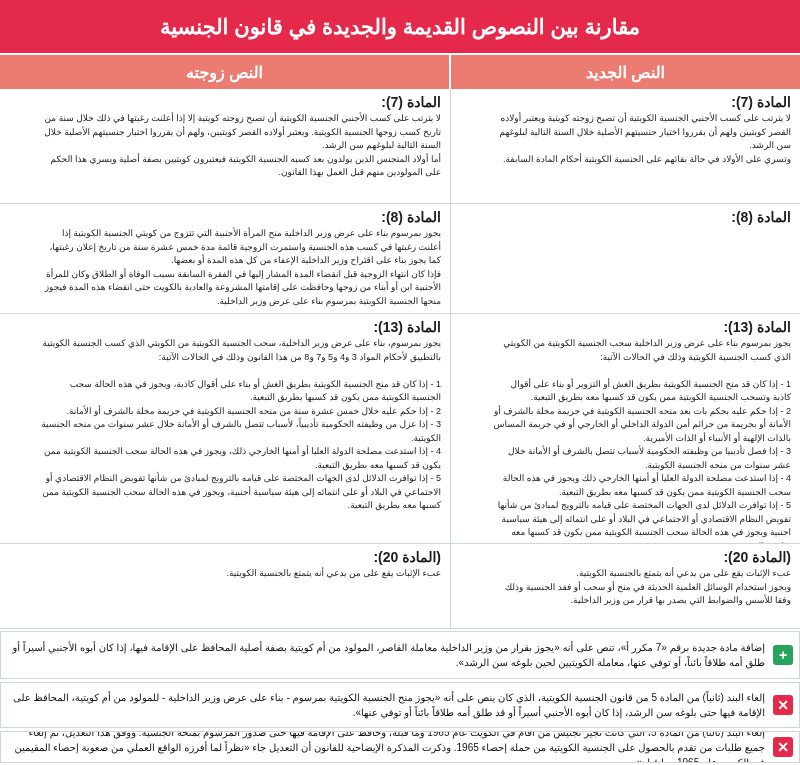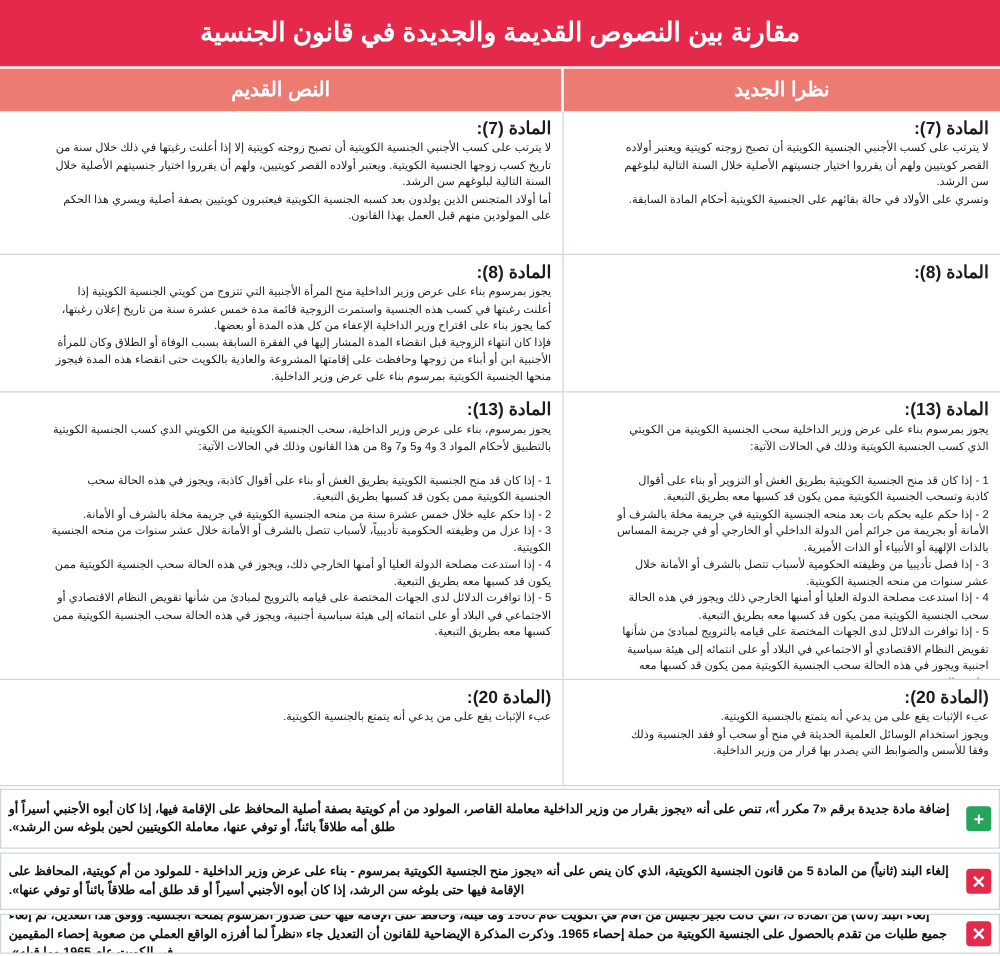--- a/index.html
+++ b/index.html
@@ -60,34 +60,34 @@
   .note-1{height:48px;flex:0 0 48px;margin-top:0;}
   .note-2{height:46px;flex:0 0 46px;}
   .note-3{height:32px;flex:0 0 32px;}
   .note-icon{
     width:20px;height:20px;flex:0 0 20px;border-radius:3px;
     color:#fff;font-weight:bold;font-size:14px;line-height:1;
     display:flex;align-items:center;justify-content:center;
   }
   .note-icon.add{background:var(--add-green);}
   .note-icon.remove{background:var(--remove-red);}
-  .note-text{font-size:10px;font-weight:bold;line-height:1.5;text-align:left;color:#111;}
+  .note-text{font-size:10px;font-weight:normal;line-height:1.5;text-align:right;color:#111;}
 </style>
 </head>
 <body>
 
 <div class="page">
 
   <div class="main-header">
     <div class="title">مقارنة بين النصوص القديمة والجديدة في قانون الجنسية</div>
   </div>
 
   <div class="subheader">
-    <div class="subcell sub-new">نظرا الجديد</div>
-    <div class="subcell sub-old">النص القديم</div>
+    <div class="subcell sub-new">النص الجديد</div>
+    <div class="subcell sub-old">النص زوجته</div>
   </div>
 
   <div class="ctable">
 
     <div class="trow row-7">
       <div class="cell cell-new">
         <div class="article-heading">المادة (7):</div>
         <div class="article-body">لا يترتب على كسب الأجنبي الجنسية الكويتية أن تصبح زوجته كويتية ويعتبر أولاده القصر كويتيين ولهم أن يقرروا اختيار جنسيتهم الأصلية خلال السنة التالية لبلوغهم سن الرشد.
 وتسري على الأولاد في حالة بقائهم على الجنسية الكويتية أحكام المادة السابقة.</div>
       </div>

